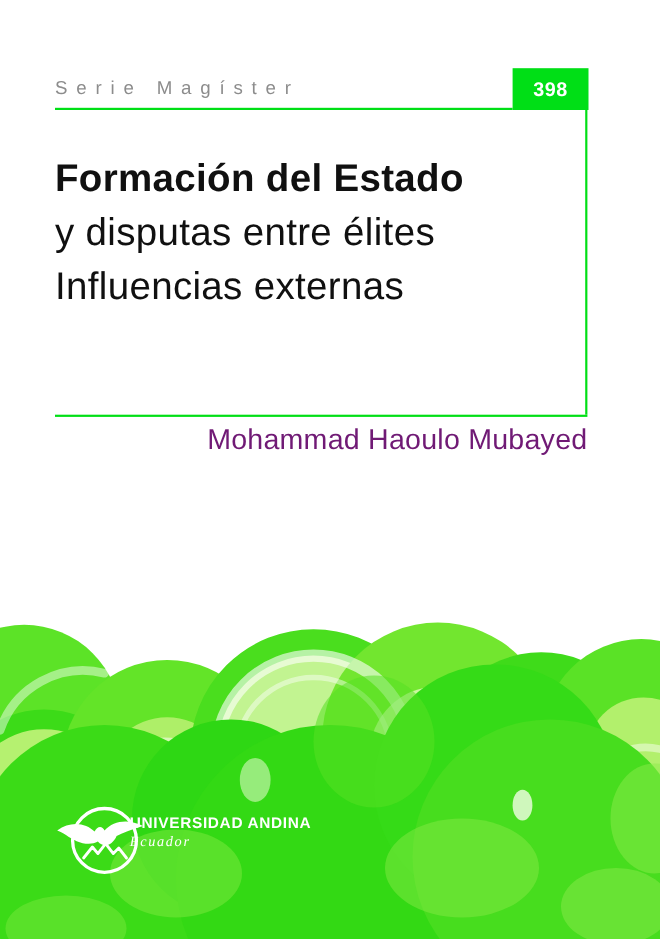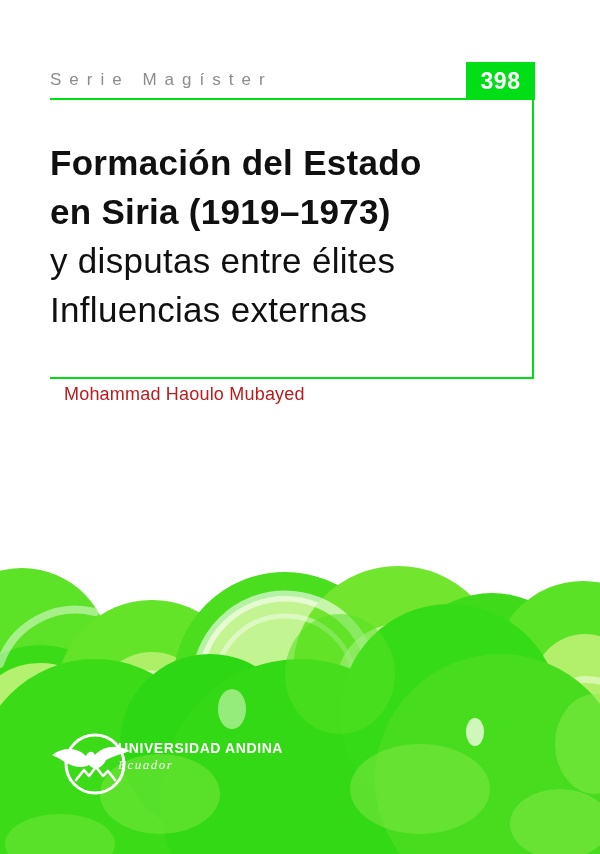--- a/index.html
+++ b/index.html
@@ -15,39 +15,39 @@
     position:absolute;left:50px;top:70px;
     font-size:17px;letter-spacing:8px;color:var(--series-gray,#8c8c8c);
     font-weight:400;white-space:nowrap;
   }
   .series-number-box{
     position:absolute;left:466px;top:62px;width:69px;height:38px;
     background:var(--accent,#00df16);
     display:flex;align-items:center;justify-content:center;
   }
   .series-number-box span{
-    color:#ffffff;font-size:23px;font-weight:bold;letter-spacing:0.5px;text-align:center;
+    color:#ffffff;font-size:18px;font-weight:bold;letter-spacing:0.5px;text-align:center;
   }
   .rule{position:absolute;background:var(--accent,#00df16);}
   .rule-top{left:50px;top:98px;width:416px;height:2px;}
   .rule-vertical{left:532px;top:100px;width:2px;height:277px;}
   .rule-bottom{left:50px;top:377px;width:484px;height:2px;}
 
   
   .title-block{
     position:absolute;left:50px;top:138px;width:486px;
     font-family:Liberation Sans, sans-serif;color:#101010;
     font-size:35px;line-height:49px;letter-spacing:0.3px;
   }
   .title-block .t-bold{font-weight:bold;}
 
   
   .author{
     position:absolute;right:66px;top:384px;width:470px;
-    font-size:18px;color:#b91c1c;letter-spacing:0.2px;
+    text-align:right;font-size:26px;color:#701a75;letter-spacing:0.2px;
   }
 
   
   .watercolor{position:absolute;left:0;top:544px;width:600px;height:310px;}
 
   
   .logo-wrap{position:absolute;left:40px;top:724px;width:320px;height:80px;}
   .logo-mark{position:absolute;left:0;top:0;width:110px;height:80px;}
   .logo-text{position:absolute;left:78px;top:16px;color:#ffffff;white-space:nowrap;}
   .logo-name1,.logo-name2{
@@ -67,21 +67,20 @@
   <div class="series-label">Serie Magíster</div>
   <div class="series-number-box">
     <span>398</span>
   </div>
   <div class="rule rule-top"></div>
   <div class="rule rule-vertical"></div>
   <div class="rule rule-bottom"></div>
 
   <div class="title-block">
     <div class="t-bold">Formación del Estado</div>
-    <div class="t-bold">en Siria (1919–1973)</div>
     <div>y disputas entre élites</div>
     <div>Influencias externas</div>
   </div>
 
   <div class="author">Mohammad Haoulo Mubayed</div>
 
   <svg class="watercolor" viewBox="0 0 600 310" preserveAspectRatio="none" aria-hidden="true">
 
     <circle cx="22" cy="112" r="88" fill="#5ce327"></circle>
     <circle cx="40" cy="190" r="80" fill="#b5f170" stroke="#3cdb18" stroke-width="18"></circle>

